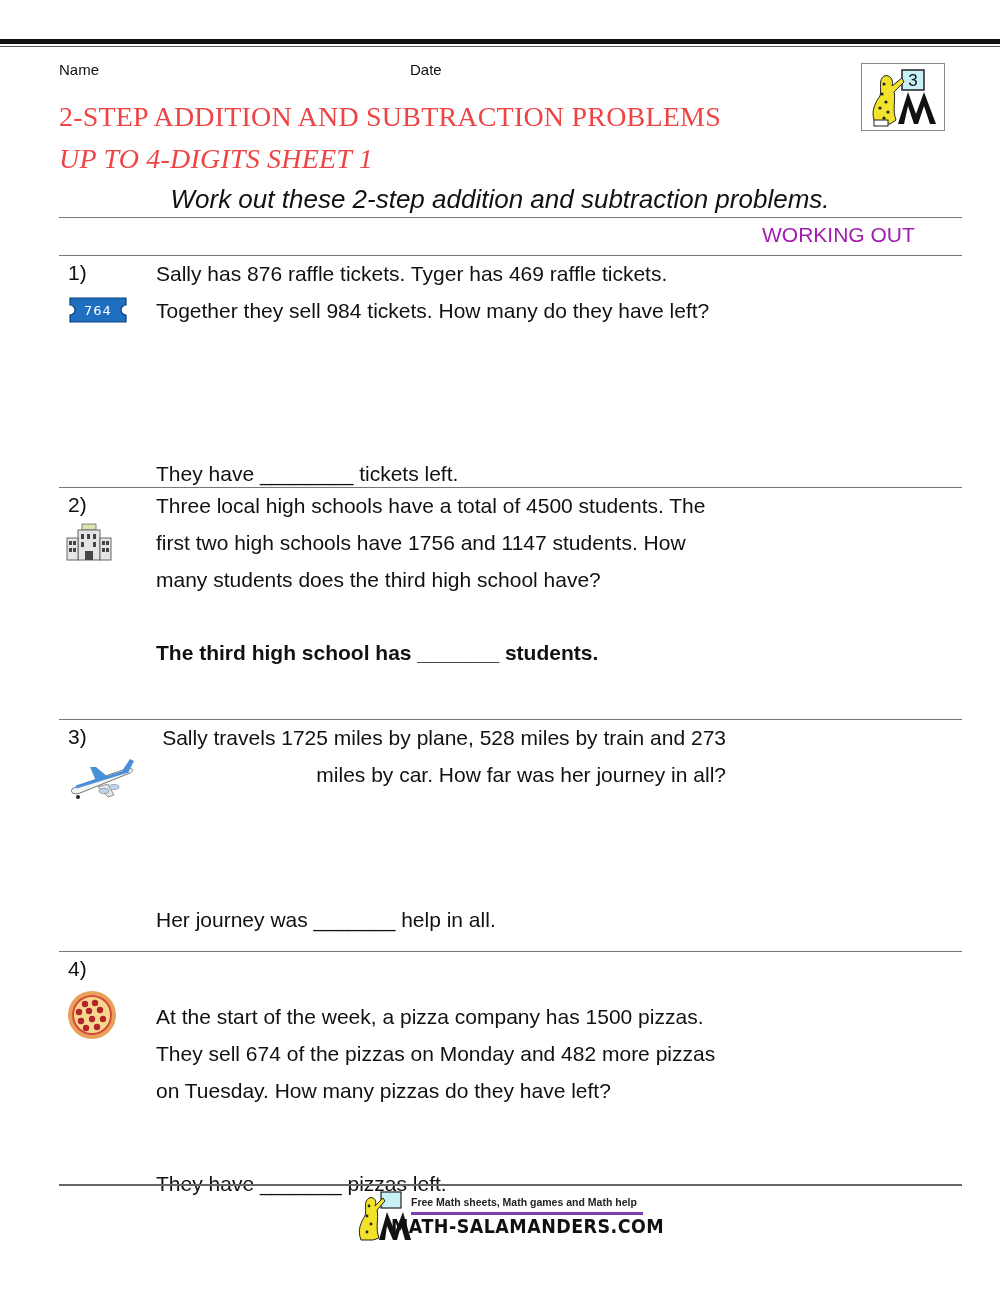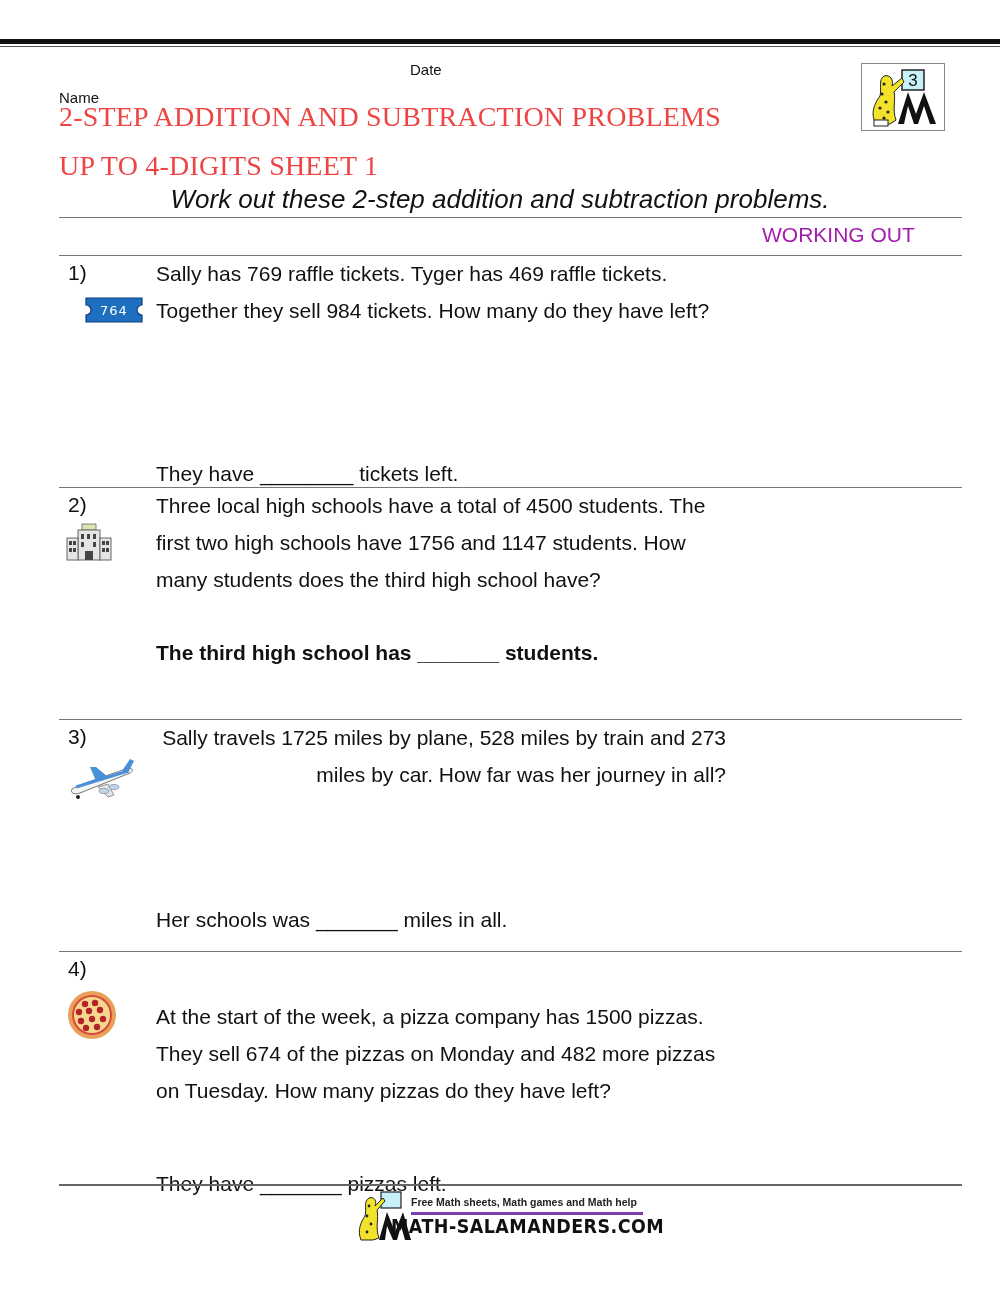--- a/index.html
+++ b/index.html
@@ -21,57 +21,57 @@
   .footer-tag { position: absolute; left: 56px; top: 8px; font-size: 10.5px; font-weight: bold; color: #222; white-space: nowrap; }
   .footer-bar { position: absolute; left: 56px; top: 24px; width: 232px; height: 3px; background: #7b3fb0; }
   .footer-site { position: absolute; left: 36px; top: 27px; font-size: 19px; font-weight: bold; letter-spacing: 0.5px; color: #111; white-space: nowrap; font-family: "DejaVu Sans", sans-serif; transform: scaleX(0.92); transform-origin: left; }
 </style>
 </head>
 <body>
 
 <div class="top-rule"></div>
 <div class="top-rule2"></div>
 
-<div class="label" style="left:59px; top:61px;margin-top:28px;">Name</div>
+<div class="label" style="left:59px; top:61px;">Name</div>
 <div class="label" style="left:410px; top:61px;">Date</div>
 
 <div class="logo-box">
   <svg width="82" height="66" viewBox="0 0 82 66">
     <rect x="40" y="6" width="22" height="20" fill="#c8f0f8" stroke="#222" stroke-width="1.5"></rect>
     <text x="51" y="22" font-size="17" text-anchor="middle" fill="#111" font-family="Liberation Sans, sans-serif">3</text>
     <path d="M36 60 L46 28 L54 50 L62 28 L74 60 L68 60 L62 42 L56 60 L52 60 L46 42 L42 60 Z" fill="#111"></path>
     <path d="M14 60 C8 50 12 40 18 32 C20 24 16 16 22 12 C28 10 32 16 30 22 L40 14 L42 18 L32 28 C34 36 30 46 34 56 L28 60 Z" fill="#f2e22a" stroke="#222" stroke-width="1"></path>
     <circle cx="22" cy="20" r="1.6" fill="#222"></circle>
       <circle cx="20" cy="30" r="1.6" fill="#222"></circle>
     <circle cx="24" cy="38" r="1.6" fill="#222"></circle>
       <circle cx="18" cy="44" r="1.6" fill="#222"></circle>
     <circle cx="26" cy="48" r="1.6" fill="#222"></circle>
       <circle cx="22" cy="54" r="1.6" fill="#222"></circle>
     <rect x="12" y="56" width="14" height="6" fill="#fff" stroke="#222" stroke-width="1"></rect>
   </svg>
 </div>
 
 <div class="title" style="top:101px;">2-STEP ADDITION AND SUBTRACTION PROBLEMS</div>
-<div class="title" style="top:150px;">UP TO 4-DIGITS SHEET 1</div>
+<div class="title" style="top:143px;font-style:italic;">UP TO 4-DIGITS SHEET 1</div>
 
 <div class="subtitle">Work out these 2-step addition and subtraction problems.</div>
 
 <div class="hr" style="top:217px;"></div>
 <div class="working">WORKING OUT</div>
 <div class="hr" style="top:255px;"></div>
 
 <div>
   <div class="qnum" style="top:261px;">1)</div>
-  <div class="icon" style="left:82px; top:297px;">
+  <div class="icon" style="left:66px; top:297px;">
     <svg width="64" height="26" viewBox="0 0 64 26">
       <path d="M4 1 H60 V8 A5 5 0 0 0 60 18 V25 H4 V18 A5 5 0 0 0 4 8 Z" fill="#1f6fc0" stroke="#0d3f7a" stroke-width="1.2"></path>
       <text x="32" y="18" font-size="13" text-anchor="middle" fill="#ffffff" font-family="DejaVu Sans, sans-serif" letter-spacing="1">764</text>
     </svg>
   </div>
-  <div class="qtext" style="top:255px;">Sally has 769 raffle tickets. Tyger has 469 raffle tickets. Together they sell 984 tickets. How many do they have left?</div>
+  <div class="qtext" style="top:255px;">Sally has 876 raffle tickets. Tyger has 469 raffle tickets. Together they sell 984 tickets. How many do they have left?</div>
   <div class="answer" style="top:444px;margin-top:18px;">They have ________ tickets left.</div>
 </div>
 <div class="hr" style="top:487px;"></div>
 
 <div>
   <div class="qnum" style="top:493px;">2)</div>
   <div class="icon" style="left:66px; top:522px;">
     <svg width="46" height="40" viewBox="0 0 46 40">
       <rect x="16" y="2" width="14" height="6" fill="#d9e6b0" stroke="#666" stroke-width="0.8"></rect>
       <rect x="12" y="8" width="22" height="30" fill="#e4e4e4" stroke="#666" stroke-width="1"></rect>
@@ -108,21 +108,21 @@
       <path d="M8 30 L60 14" stroke="#4a90d9" stroke-width="3"></path>
       <path d="M54 14 L62 2 L66 4 L60 16 Z" fill="#4a90d9"></path>
       <path d="M28 24 L22 10 L28 10 L40 20 Z" fill="#4a90d9"></path>
       <path d="M30 30 L40 40 L46 38 L40 27 Z" fill="#e6e6e6" stroke="#777" stroke-width="0.8"></path>
       <ellipse cx="36" cy="34" rx="5" ry="2.5" fill="#bcd6ef" stroke="#777" stroke-width="0.6"></ellipse>
       <ellipse cx="46" cy="30" rx="5" ry="2.5" fill="#bcd6ef" stroke="#777" stroke-width="0.6"></ellipse>
       <circle cx="10" cy="40" r="2" fill="#222"></circle>
     </svg>
   </div>
   <div class="qtext" style="top:719px;text-align:right;">Sally travels 1725 miles by plane, 528 miles by train and 273 miles by car. How far was her journey  in all?</div>
-  <div class="answer" style="top:908px;">Her schools was _______ miles in all.</div>
+  <div class="answer" style="top:908px;">Her journey was _______ help in all.</div>
 </div>
 <div class="hr" style="top:951px;"></div>
 
 <div>
   <div class="qnum" style="top:957px;">4)</div>
   <div class="icon" style="left:67px; top:990px;">
     <svg width="50" height="50" viewBox="0 0 50 50">
       <circle cx="25" cy="25" r="24" fill="#e8a15a"></circle>
       <circle cx="25" cy="25" r="20" fill="#d84a3a"></circle>
       <circle cx="25" cy="25" r="18" fill="#f6d78f"></circle>

